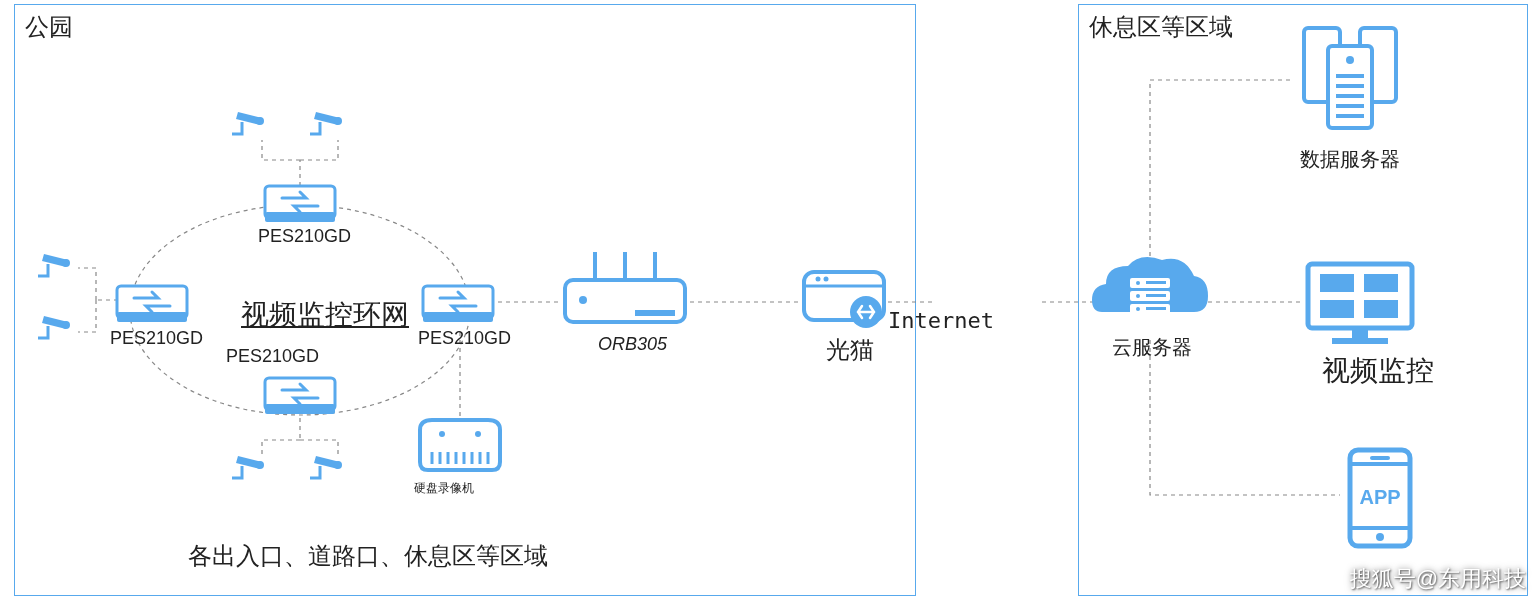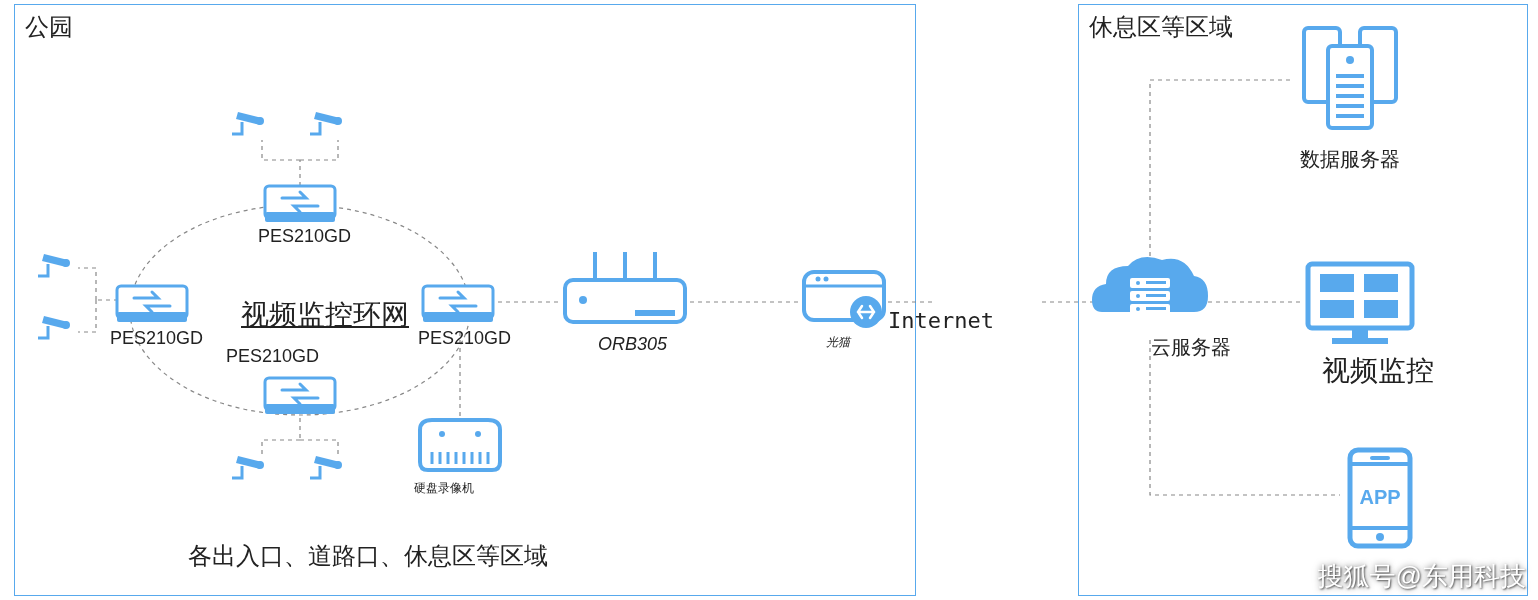--- a/index.html
+++ b/index.html
@@ -30,21 +30,21 @@
     text-align: left;
     white-space: nowrap;
   }
   .big-label {
     font-size: 24px;
   }
   .watermark {
     position: absolute;
     right: 12px;
     bottom: 6px;
-    font-size: 26px;
+    font-size: 22px;
     color: #fff;
     text-shadow: 0 0 6px rgba(0,0,0,0.55), 1px 1px 2px rgba(0,0,0,0.6);
     font-weight: 500;
   }
   svg { position: absolute; overflow: visible; }
   .dash { stroke:#888; stroke-width:1.2; stroke-dasharray:4 4; fill:none; }
 </style>
 </head>
 <body>
 
@@ -190,23 +190,23 @@
 
 <div class="label" style="left:258px; top:226px;">PES210GD</div>
 <div class="label" style="left:110px; top:328px;">PES210GD</div>
 <div class="label" style="left:418px; top:328px;">PES210GD</div>
 <div class="label" style="left:226px; top:346px;">PES210GD</div>
 
 <div class="label" style="left:241px; top:296px; font-size:28px;text-decoration:underline;">视频监控环网</div>
 
 <div class="label" style="left:598px; top:334px;font-style:italic;">ORB305</div>
 <div class="label" style="left:414px; top:480px; font-size:12px;">硬盘录像机</div>
-<div class="label" style="left:826px; top:334px; font-size:12px;font-style:italic;">光猫</div>
+<div class="label" style="left:826px; top:334px; font-size:24px;">光猫</div>
 
 <div class="label" style="left:888px; top:280px; font-size:22px; font-family:monospace;margin-top:28px;">Internet</div>
 
-<div class="label" style="left:1112px; top:334px; font-size:20px;margin-left:39px;">云服务器</div>
+<div class="label" style="left:1112px; top:334px; font-size:20px;">云服务器</div>
 <div class="label" style="left:1300px; top:146px; font-size:20px;">数据服务器</div>
 <div class="label" style="left:1322px; top:352px; font-size:28px;">视频监控</div>
 
 <div class="label big-label" style="left:164px; top:540px;margin-left:24px;">各出入口、道路口、休息区等区域</div>
 
 <div class="watermark">搜狐号@东用科技</div>
 
 </body></html>

